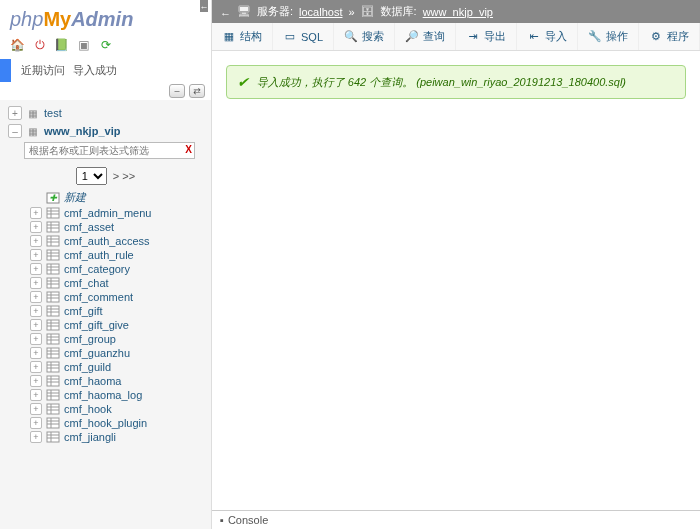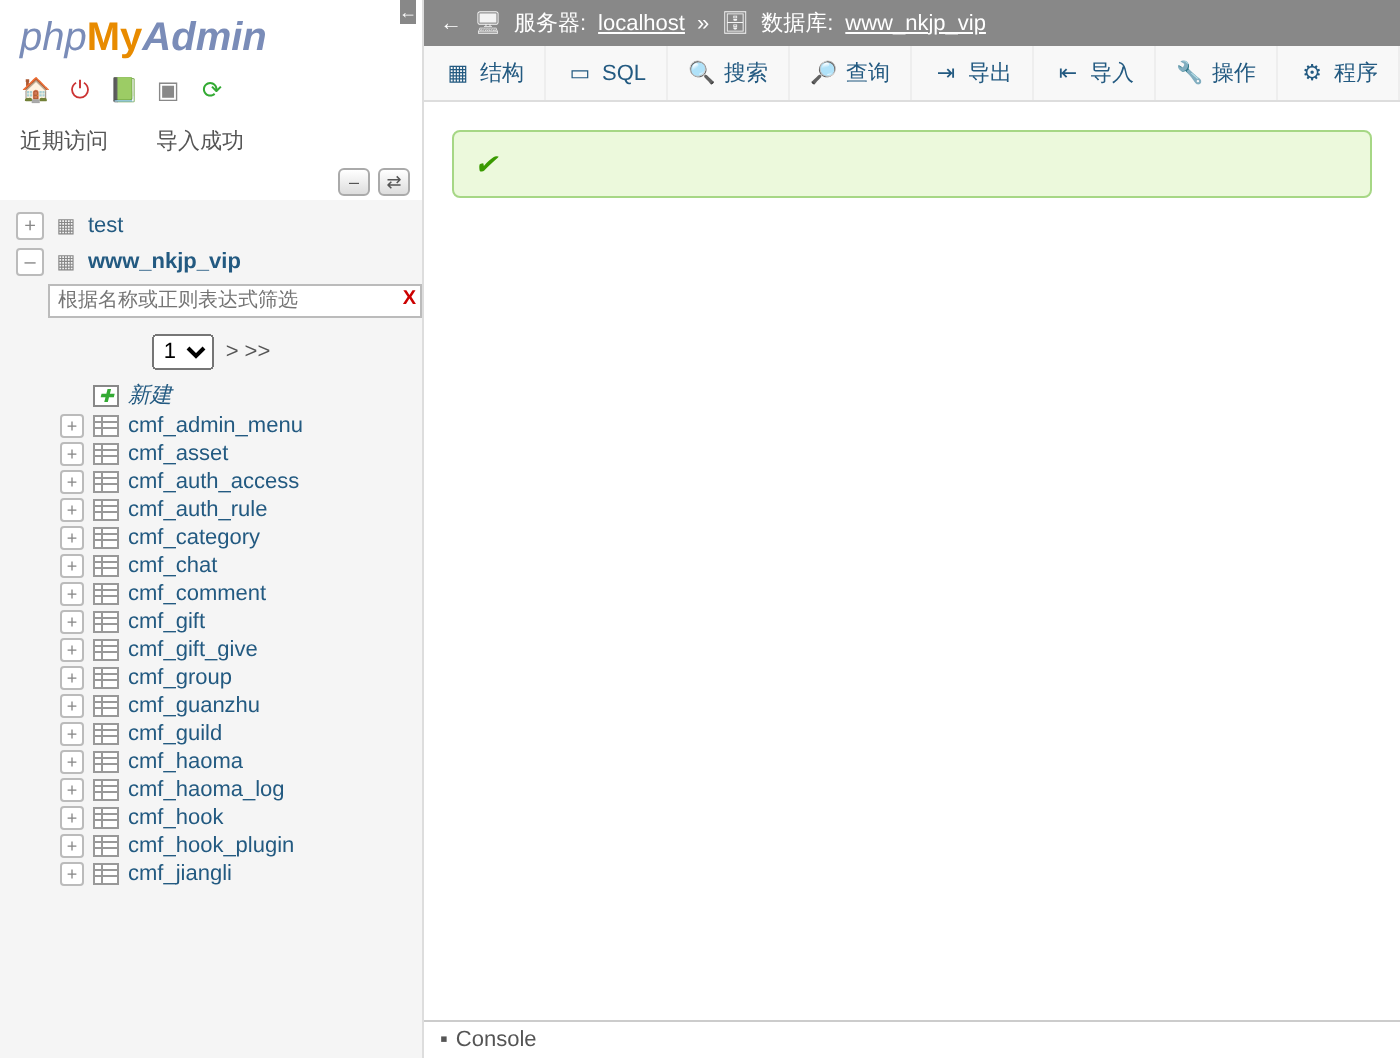--- a/index.html
+++ b/index.html
@@ -6,28 +6,28 @@
 body { font-family: sans-serif; font-size: 12px; color: #333; background: #fff; width: 700px; height: 529px; overflow: hidden; position: relative; }
 .container { display: flex; height: 529px; }
 .sidebar { width: 232px; background: #3b82f6; border-right: 1px solid #ddd; display: flex; flex-direction: column; }
 .logo { padding: 8px 10px 4px; background: #fff; }
 .logo-text { font-family: Verdana, sans-serif; font-size: 20px; font-weight: bold; }
 .logo-php { color: #7a8cb8; font-style: italic; font-weight: normal; }
 .logo-my { color: #e88b00; }
 .logo-admin { color: #7a8cb8; font-style: italic; }
 .toolbar-icons { padding: 2px 10px 6px; background: #fff; display: flex; gap: 6px; align-items: center; }
 .ticon { width: 16px; height: 16px; display: inline-flex; align-items: center; justify-content: center; font-size: 12px; }
-.recent-bar { display: flex; gap: 24px; padding: 4px 10px; font-size: 11px; color: #555; background: #fff; }
+.recent-bar { display: flex; gap: 8px; padding: 4px 10px; font-size: 11px; color: #555; background: #fff; margin-left: 11px; }
 .collapse-row { display: flex; justify-content: flex-end; gap: 4px; padding: 2px 6px; background: #fff; }
 .cbtn { width: 16px; height: 14px; border: 1px solid #aaa; border-radius: 3px; background: linear-gradient(#fff,#ddd); font-size: 9px; color: #555; display: inline-flex; align-items: center; justify-content: center; cursor: pointer; }
 .tree { flex: 1; overflow-y: auto; padding: 4px 0; background: #f5f5f5; }
 .tree-node { display: flex; align-items: center; gap: 4px; padding: 2px 4px 2px 8px; font-size: 11px; color: #235a81; cursor: pointer; }
 .exp { width: 14px; height: 14px; display: inline-flex; align-items: center; justify-content: center; color: #888; font-size: 10px; border: 1px solid #bbb; background: #fff; border-radius: 2px; }
 .db-icon { width: 14px; height: 14px; display: inline-flex; align-items: center; justify-content: center; font-size: 10px; color: #888; }
-.filter-box { margin: 2px 0 4px 24px; }
+.filter-box { margin: 2px 16px 4px 24px; }
 .filter-input { width: 100%; padding: 2px 14px 2px 4px; font-size: 10px; border: 1px solid #bbb; color: #888; background: #fff; }
 .filter-wrap { position: relative; }
 .filter-x { position: absolute; right: 3px; top: 2px; color: #c00; font-weight: bold; font-size: 10px; cursor: pointer; }
 .pager { display: flex; align-items: center; justify-content: center; gap: 6px; padding: 4px 0; font-size: 11px; }
 .pager select { font-size: 11px; padding: 1px; }
 .pager-btn { color: #555; cursor: pointer; }
 .table-list { margin-left: 26px; }
 .table-item { display: flex; align-items: center; gap: 4px; padding: 1px 4px; font-size: 11px; color: #235a81; }
 .table-item .exp { width: 12px; height: 12px; font-size: 9px; }
 .tbl-icon { width: 14px; height: 12px; display: inline-block; }
@@ -364,20 +364,26 @@
         </div>
         <div class="tab">
           <span class="tab-icon">⚙</span>
           <span>程序</span>
         </div>
       </div>
 
     <div class="content">
       <div class="success">
         <span class="chk">✔</span>
+        <span>
+          <span>导入成功，执行了</span>
+          <span>642</span>
+          <span>个查询。</span>
+          <span>(peiwan_win_riyao_20191213_180400.sql)</span>
+        </span>
       </div>
     </div>
 
     <div class="console-bar">
       <span>▪</span>
       <span>Console</span>
     </div>
   </div>
 </div>
 

